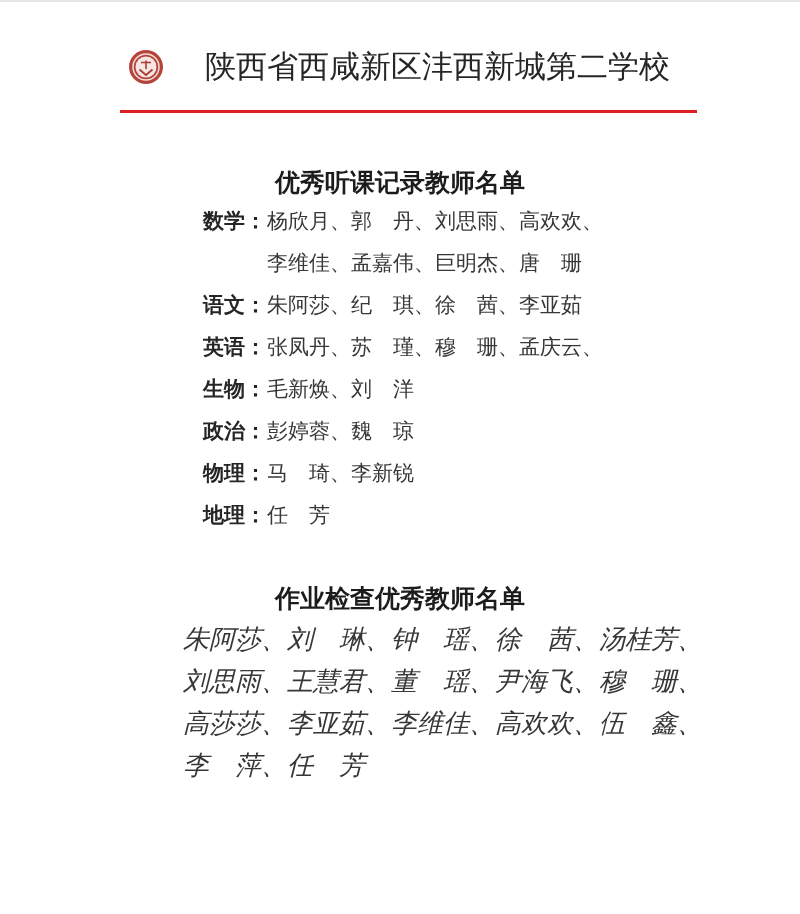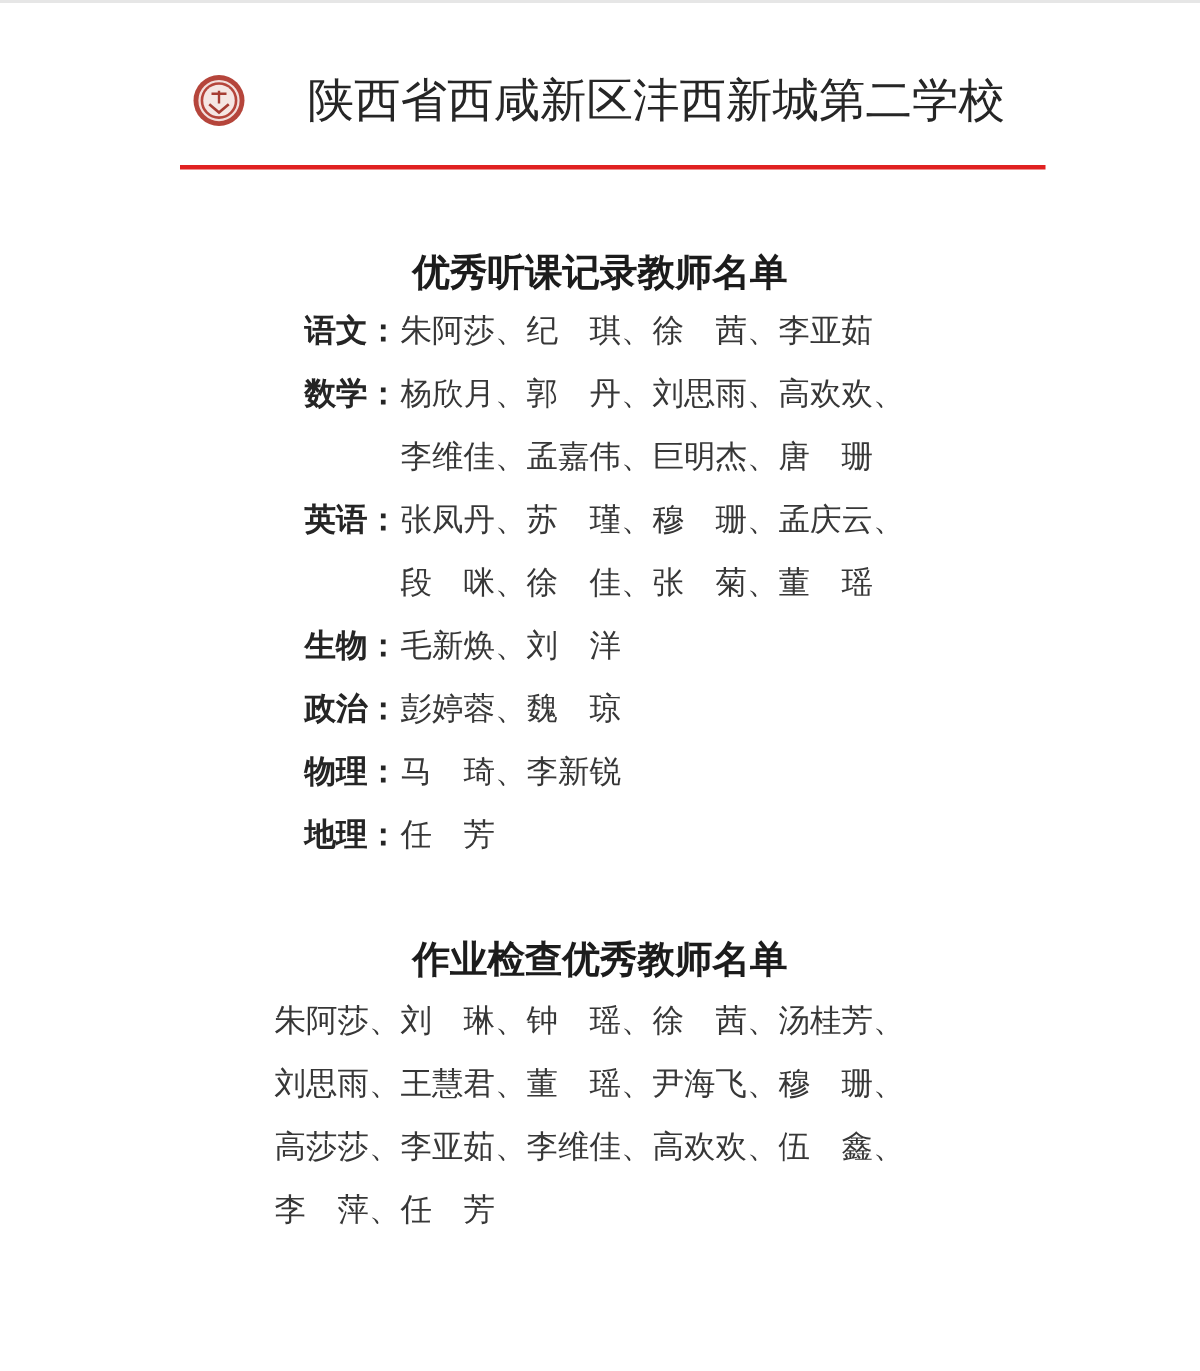--- a/index.html
+++ b/index.html
@@ -41,21 +41,21 @@
     font-weight: bold;
     width: 64px;
     flex-shrink: 0;
     line-height: 42px;
     color: #252525;
     white-space: nowrap;
   }
   .row .names { line-height: 42px; color: #373737; }
   .row .names .nline { white-space: nowrap; }
 
-  .list2 { margin: 4px 0 0 183px; font-size: 21px; color: #373737; }
+  .list2 { margin: 4px 0 0 183px; font-size: 26px; color: #373737; font-style: italic; }
   .list2 .nline { line-height: 42px; white-space: nowrap; }
 </style>
 </head>
 <body>
 
 <div class="page">
 
   <div class="top-strip"></div>
 
   <div class="header">
@@ -71,39 +71,38 @@
     <div class="school-name">陕西省西咸新区沣西新城第二学校</div>
   </div>
 
   <div class="divider" style="background:#e02121;"></div>
 
   <div class="s-title first">优秀听课记录教师名单</div>
 
   <div class="list1">
 
     <div class="row">
-      <span class="label">语文：</span>
-      <div class="names">
-        <div class="nline">朱阿莎、纪　琪、徐　茜、李亚茹</div>
-      </div>
-    </div>
-
-    <div class="row">
       <span class="label">数学：</span>
       <div class="names">
         <div class="nline">杨欣月、郭　丹、刘思雨、高欢欢、</div>
         <div class="nline">李维佳、孟嘉伟、巨明杰、唐　珊</div>
       </div>
     </div>
 
     <div class="row">
+      <span class="label">语文：</span>
+      <div class="names">
+        <div class="nline">朱阿莎、纪　琪、徐　茜、李亚茹</div>
+      </div>
+    </div>
+
+    <div class="row">
       <span class="label">英语：</span>
       <div class="names">
         <div class="nline">张凤丹、苏　瑾、穆　珊、孟庆云、</div>
-        <div class="nline">段　咪、徐　佳、张　菊、董　瑶</div>
       </div>
     </div>
 
     <div class="row">
       <span class="label">生物：</span>
       <div class="names">
         <div class="nline">毛新焕、刘　洋</div>
       </div>
     </div>
 

